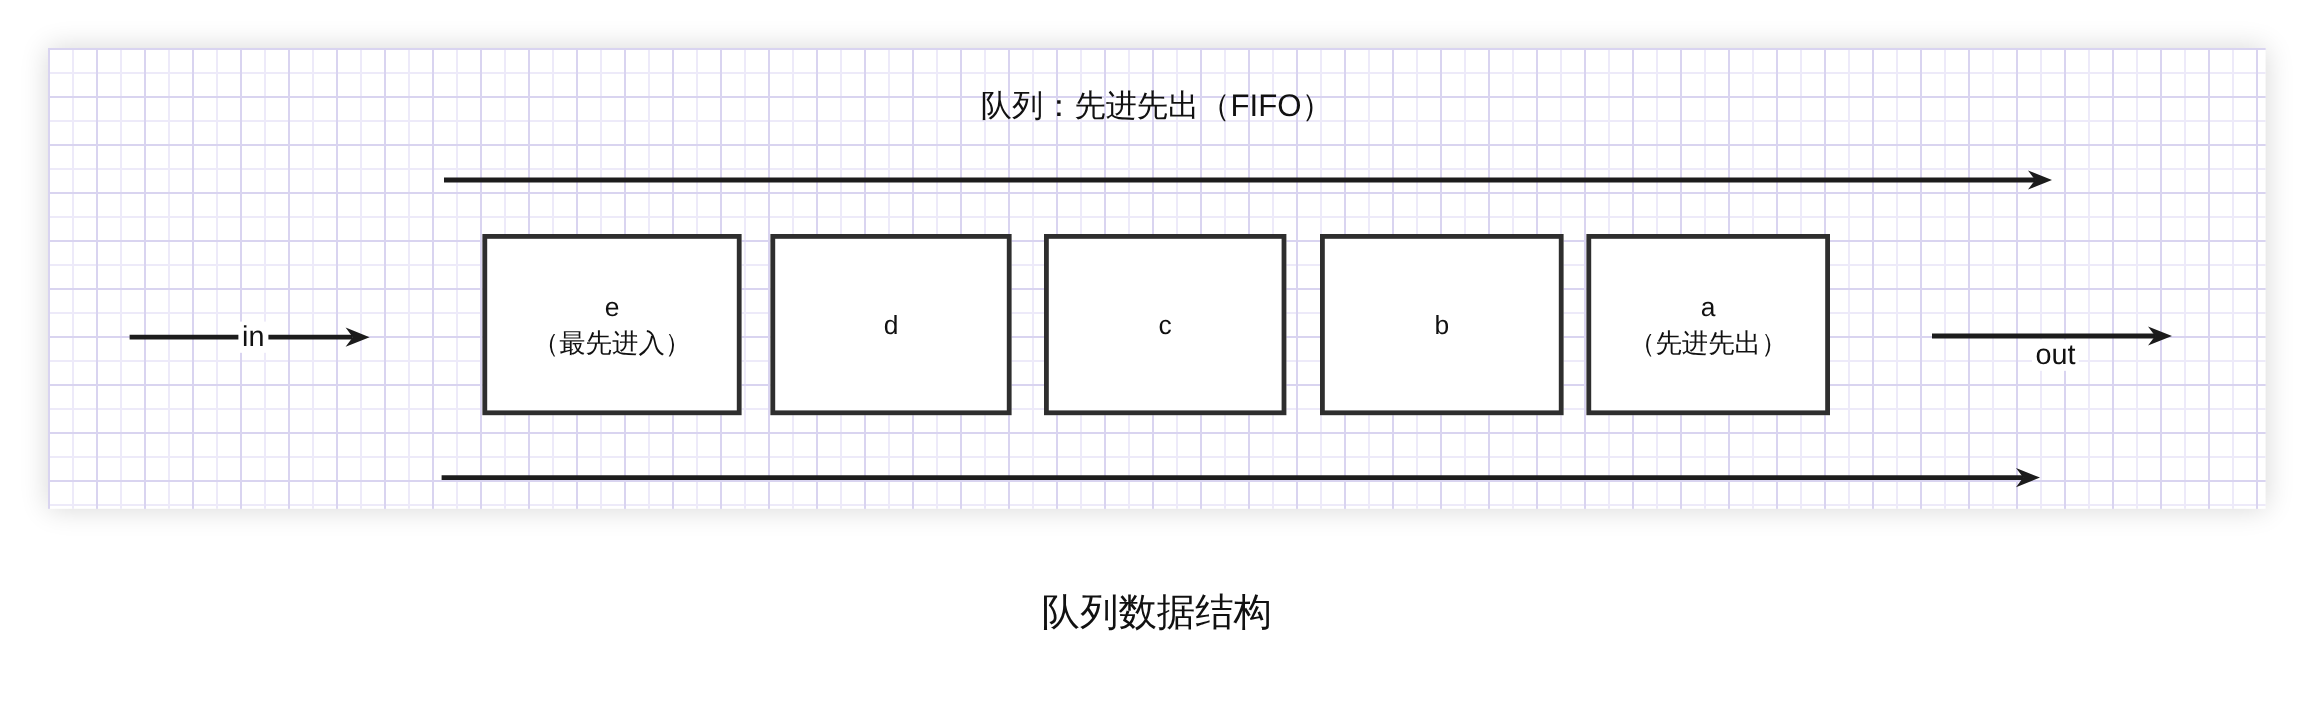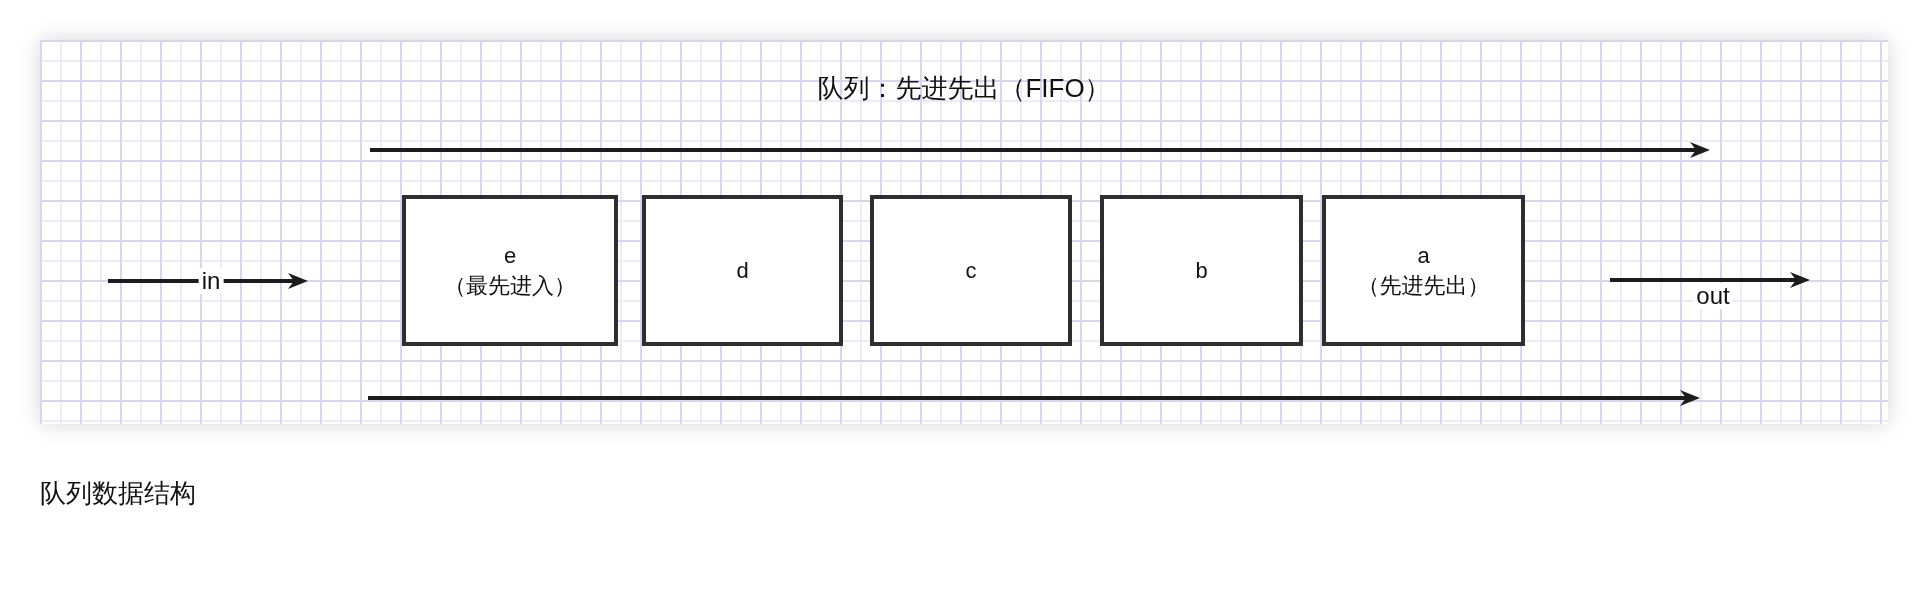--- a/index.html
+++ b/index.html
@@ -35,22 +35,23 @@
   .diagram-title {
     position: absolute;
     left: 0; right: 0; top: 31px;
     text-align: center;
     font-size: 26px;
     line-height: 34px;
     white-space: nowrap;
   }
   .diagram-caption {
     position: absolute;
-    left: 0; right: 0; top: 436px;
-    font-size: 26px;
+    left: 0; right: 0; top: 453px;
+    text-align: center;
+    font-size: 32px;
     line-height: 34px;
     white-space: nowrap;
   }
   .arrow { position: absolute; overflow: visible; }
   .arrow line { stroke: var(--stroke); stroke-width: 4; }
   .arrow path { fill: var(--stroke); stroke: none; }
   .queue-box {
     position: absolute;
     top: 155px;
     height: 151px;

